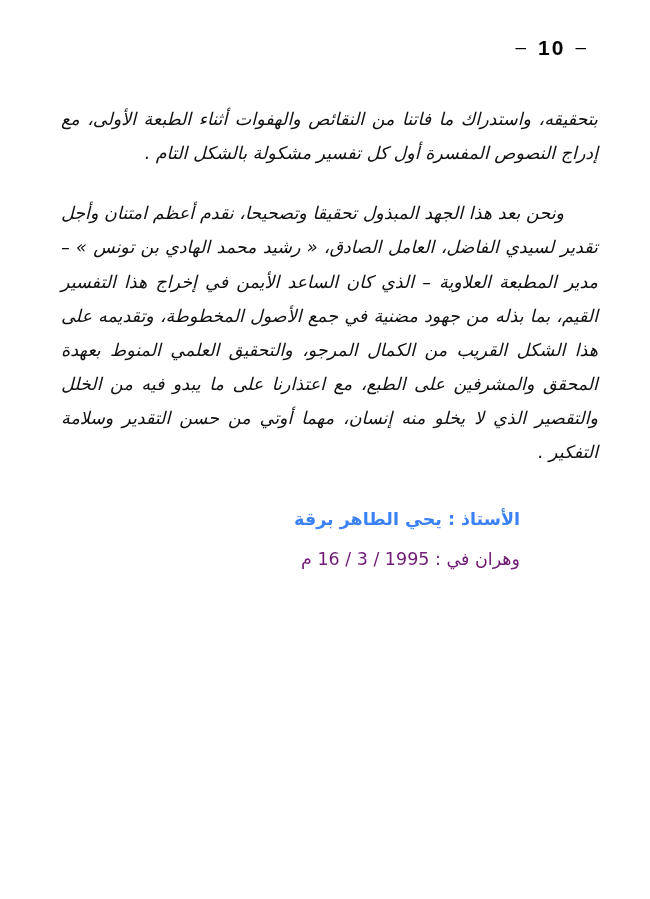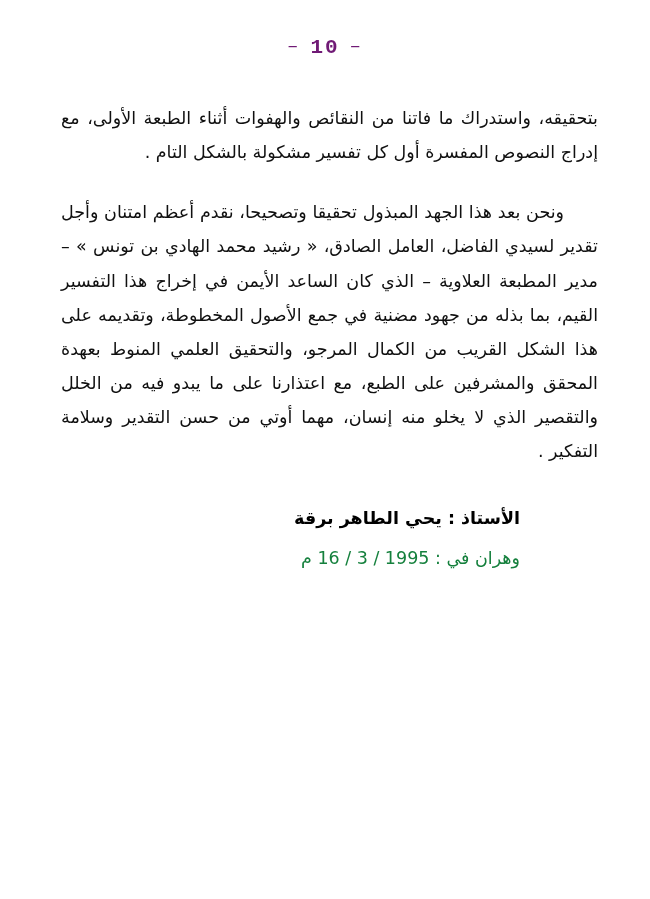--- a/index.html
+++ b/index.html
@@ -16,68 +16,68 @@
   }
   .page {
     position: relative;
     width: 650px;
     height: 899px;
     box-sizing: border-box;
     padding: 36px 52px 30px 52px;
     background: #ffffff;
   }
   .page-header {
-    text-align: center;
     font-size: 21px;
     letter-spacing: 2px;
     margin: 0 0 42px 0;
     font-weight: bold;
-    color: #701a75;
-    font-family: Liberation Mono, monospace;
+    color: #000000;
+    font-family: Liberation Sans, sans-serif;
   }
   .page-header .dash {
     font-weight: normal;
     font-size: 19px;
     padding: 0 10px;
     position: relative;
     top: -2px;
   }
   .body-text {
     direction: rtl;
     text-align: justify;
     text-align-last: right;
     font-size: 17.5px;
     line-height: 1.95;
     color: #101010;
   }
   p.para {
     margin: 0 0 26px 9px;
     text-indent: 0;
     direction: rtl;
+    font-style: italic;
   }
   p.para.indent {
     text-indent: 34px;
   }
   .sign-block {
     margin-top: 40px;
     direction: rtl;
     text-align: right;
   }
   .sign-name {
     font-size: 17.5px;
     font-weight: bold;
     margin: 0 0 20px 0;
     padding-right: 78px;
-    color: #000000;
+    color: #3b82f6;
   }
   .sign-date {
     font-size: 17.5px;
     margin: 0;
     padding-right: 78px;
-    color: #15803d;
+    color: #701a75;
   }
 </style>
 </head>
 <body>
 
 <div class="page">
 
   <div class="page-header">
     <span class="dash">–</span><span>10</span><span class="dash">–</span>
   </div>

